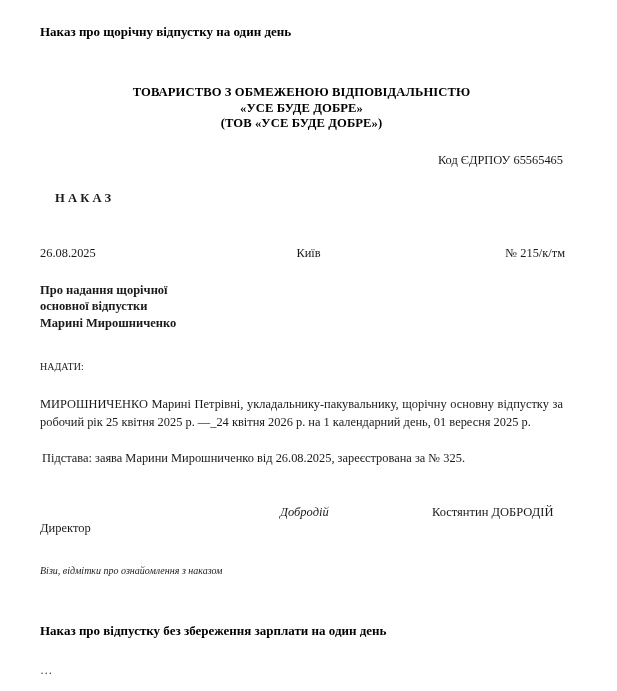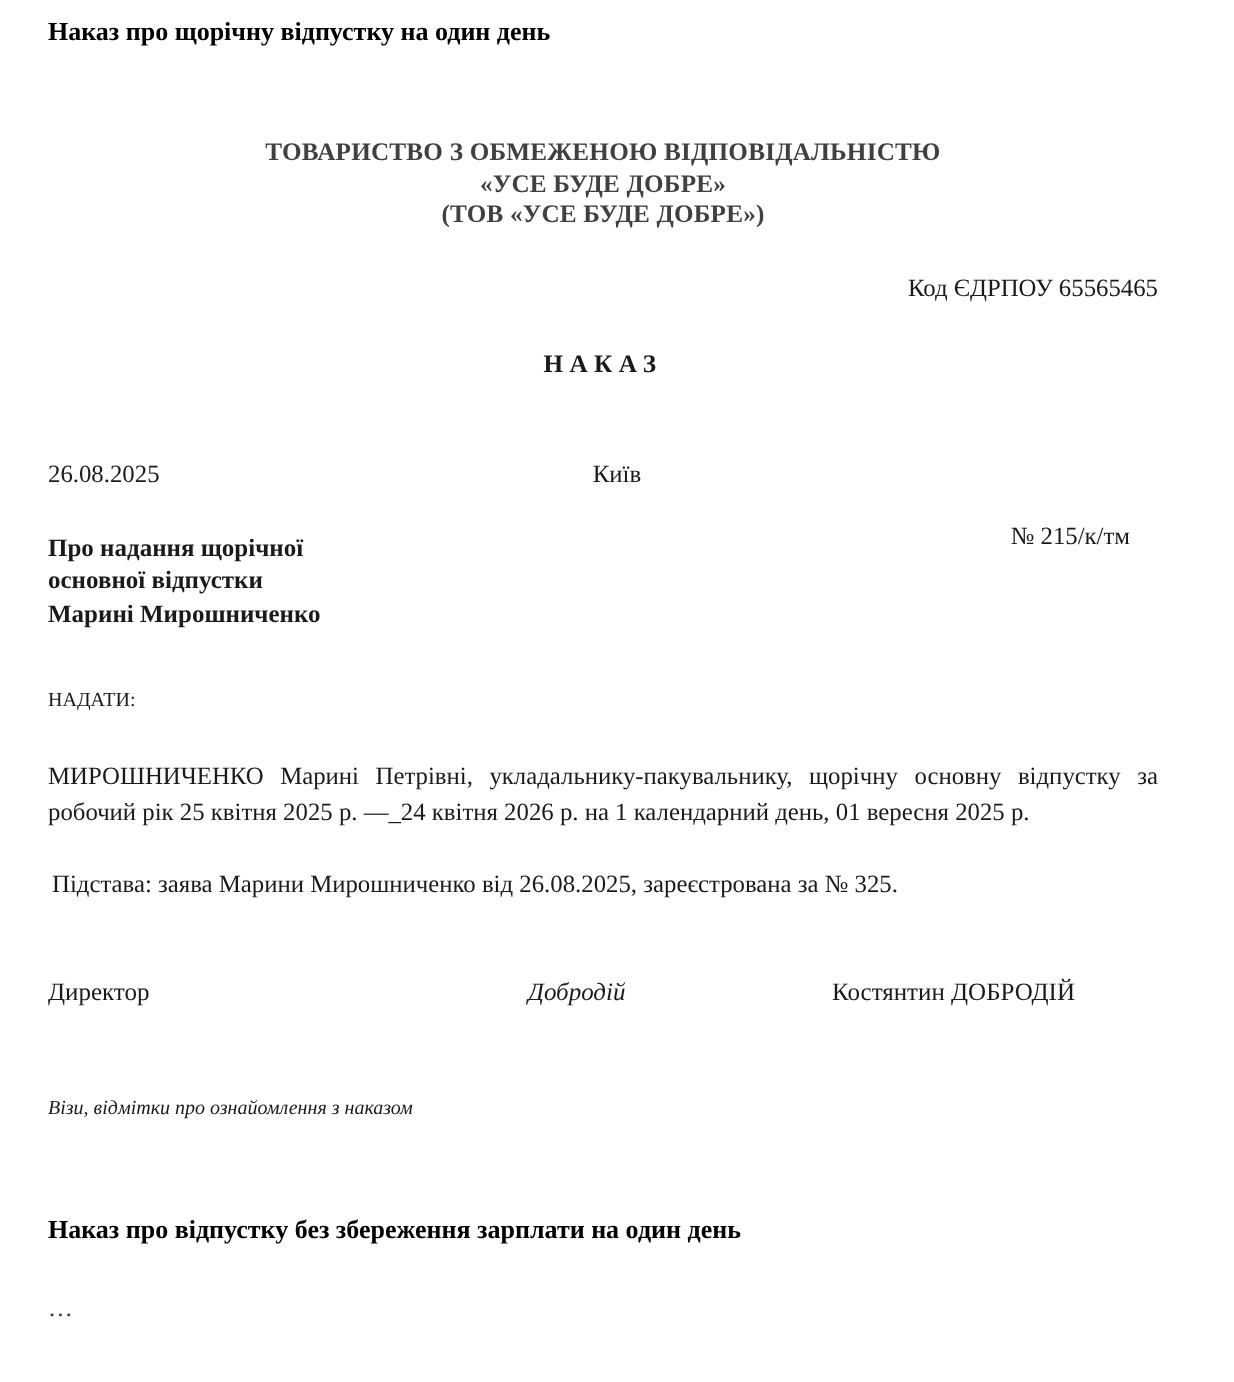--- a/index.html
+++ b/index.html
@@ -13,51 +13,51 @@
     font-family: "Liberation Serif", "DejaVu Serif", serif;
     color: #1a1a1a;
     overflow: hidden;
     position: relative;
   }
   .page {
     position: relative;
     width: 617px;
     height: 691px;
     overflow: hidden;
-    padding: 0;
+    padding: 16px;
     box-sizing: border-box;
   }
 
   
   .section-title {
     font-weight: bold;
     font-size: 13.0px;
     line-height: 16px;
     color: #000;
     margin: 0;
   }
   .org-line {
     font-weight: bold;
     font-size: 12.6px;
     line-height: 15.5px;
     text-align: center;
-    color: #404040;
+    color: #000000;
     margin: 0;
     letter-spacing: 0.1px;
   }
   .code-line {
     font-size: 12.4px;
     line-height: 15px;
     text-align: right;
     margin: 0;
   }
   .doc-kind {
     font-weight: bold;
     font-size: 12.6px;
-    text-align: center;
+    text-align: left;
     letter-spacing: 3.2px;
     margin: 15px;
   }
   .meta-row {
     position: relative;
     height: 18px;
     font-size: 12.4px;
   }
   .meta-date {
     position: absolute;
@@ -66,23 +66,22 @@
   }
   .meta-city {
     position: absolute;
     left: 0;
     right: 0;
     top: 0;
     text-align: center;
   }
   .meta-number {
     position: absolute;
-    right: 52px;
+    right: 36px;
     top: 0;
-    margin-top: 31px;
   }
   .subject {
     font-weight: bold;
     font-size: 12.5px;
     line-height: 16.5px;
     margin: 0;
   }
   .lead {
     font-size: 10px;
     line-height: 16px;
@@ -101,21 +100,21 @@
     margin: 2px;
   }
   .sign-row {
     position: relative;
     height: 18px;
     font-size: 12.5px;
   }
   .sign-title {
     position: absolute;
     left: 24px;
-    top: 0;
+    top: 16px;
   }
   .sign-mark {
     position: absolute;
     left: 264px;
     top: 0;
     font-style: italic;
   }
   .sign-name {
     position: absolute;
     left: 416px;

